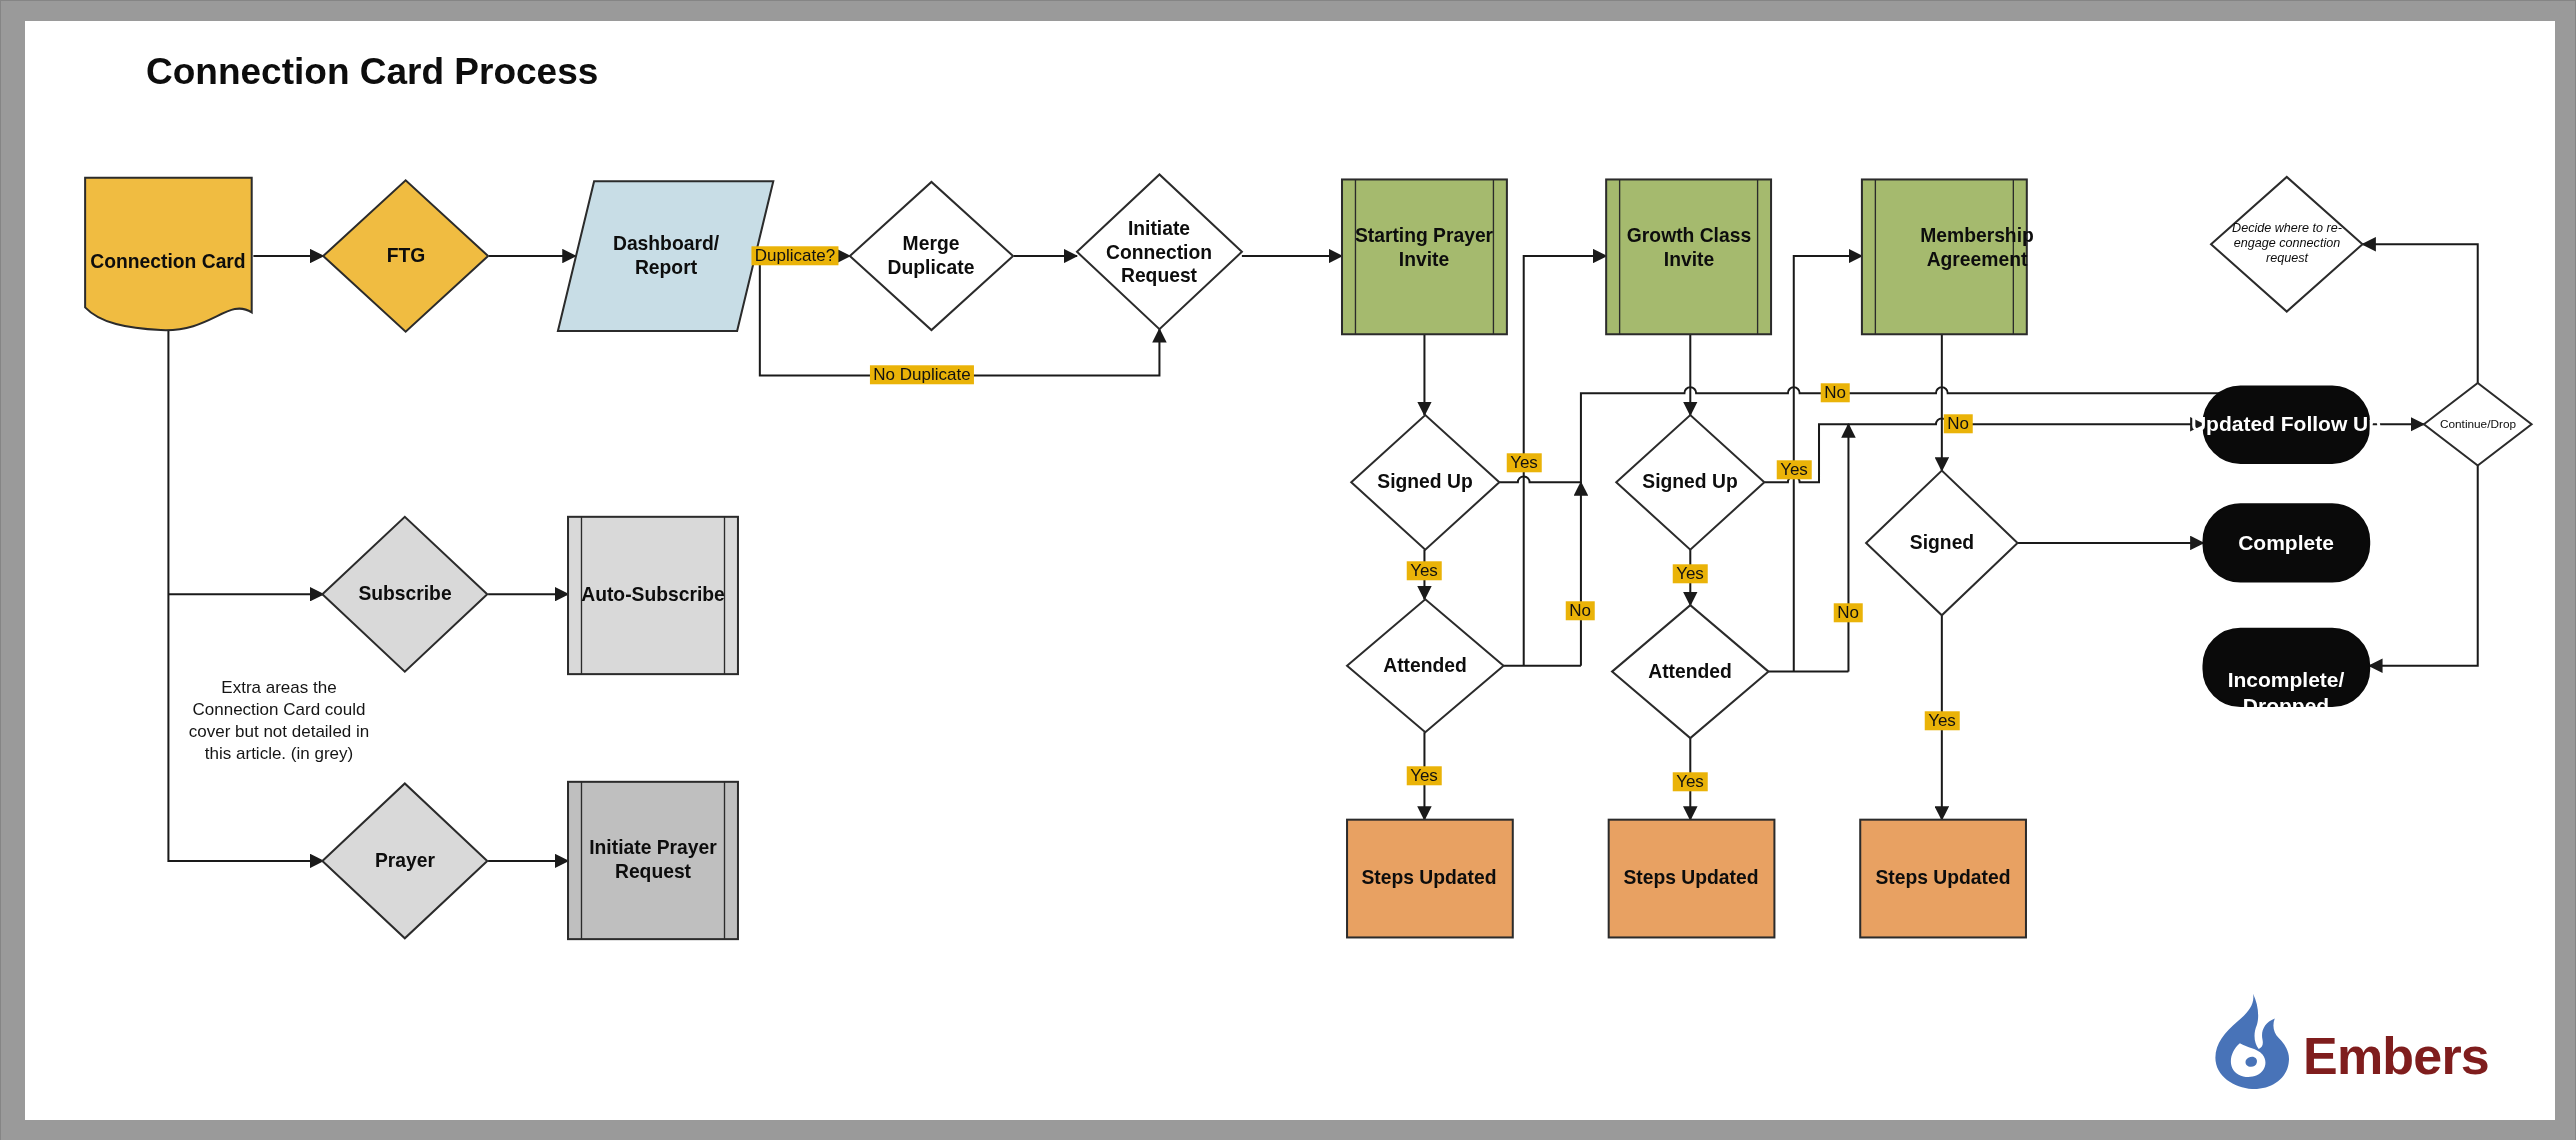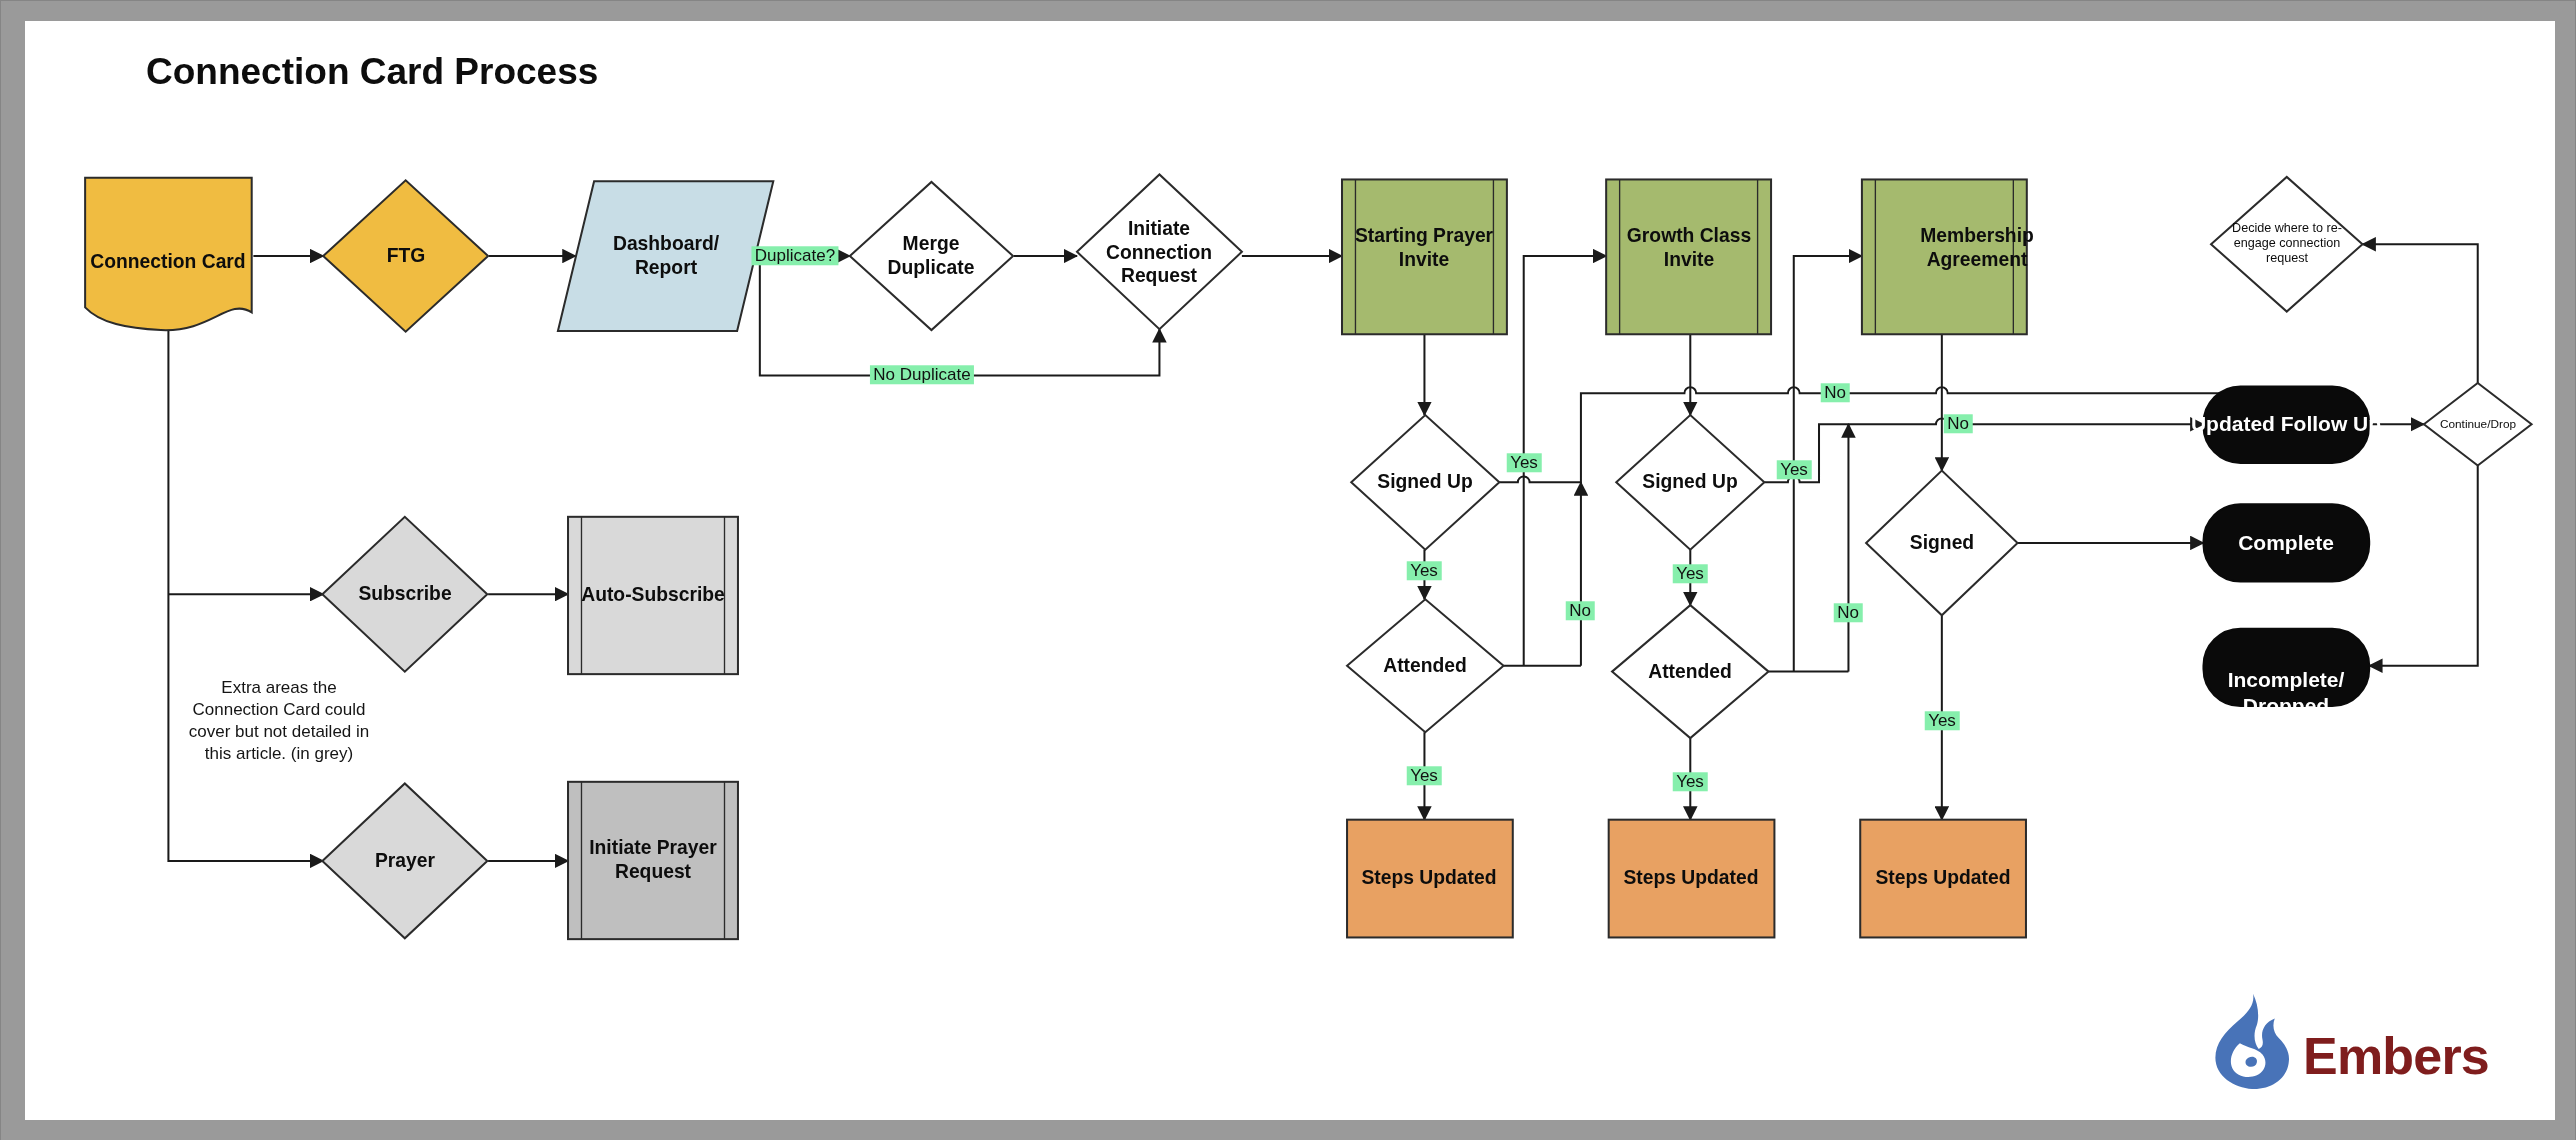--- a/index.html
+++ b/index.html
@@ -12,25 +12,25 @@
     position:absolute;left:23.6px;top:20px;right:20px;bottom:20px;
     background:#ffffff;
   }
   svg.diagram{position:absolute;left:0;top:0;width:2576px;height:1141px;}
   .lbl{
     position:absolute;transform:translate(-50%,-50%);
     text-align:center;white-space:pre-line;color:#0d0d0d;
     font-weight:700;font-size:19.3px;line-height:1.22;pointer-events:none;
   }
   .lbl.white{color:#ffffff;font-size:21px;}
-  .lbl.small{font-weight:400;font-size:12.6px;line-height:1.2;}
+  .lbl.small{font-weight:400;font-size:12.6px;line-height:1.2;font-style:italic;}
   .lbl.tiny{font-weight:400;font-size:11.8px;}
   .elbl{
     position:absolute;transform:translate(-50%,-50%);
-    background:#86efac;color:#111111;font-weight:400;font-size:17px;
+    background:#eab308;color:#111111;font-weight:400;font-size:17px;
     line-height:1.05;padding:0.8px 3.4px;white-space:nowrap;pointer-events:none;
   }
   .title{
     position:absolute;left:145px;top:50px;color:#0d0d0d;
     font-weight:700;font-size:37px;letter-spacing:0;
   }
   .note{
     position:absolute;transform:translate(-50%,-50%);
     text-align:center;white-space:pre-line;color:#151515;
     font-weight:400;font-size:17px;line-height:1.3;

